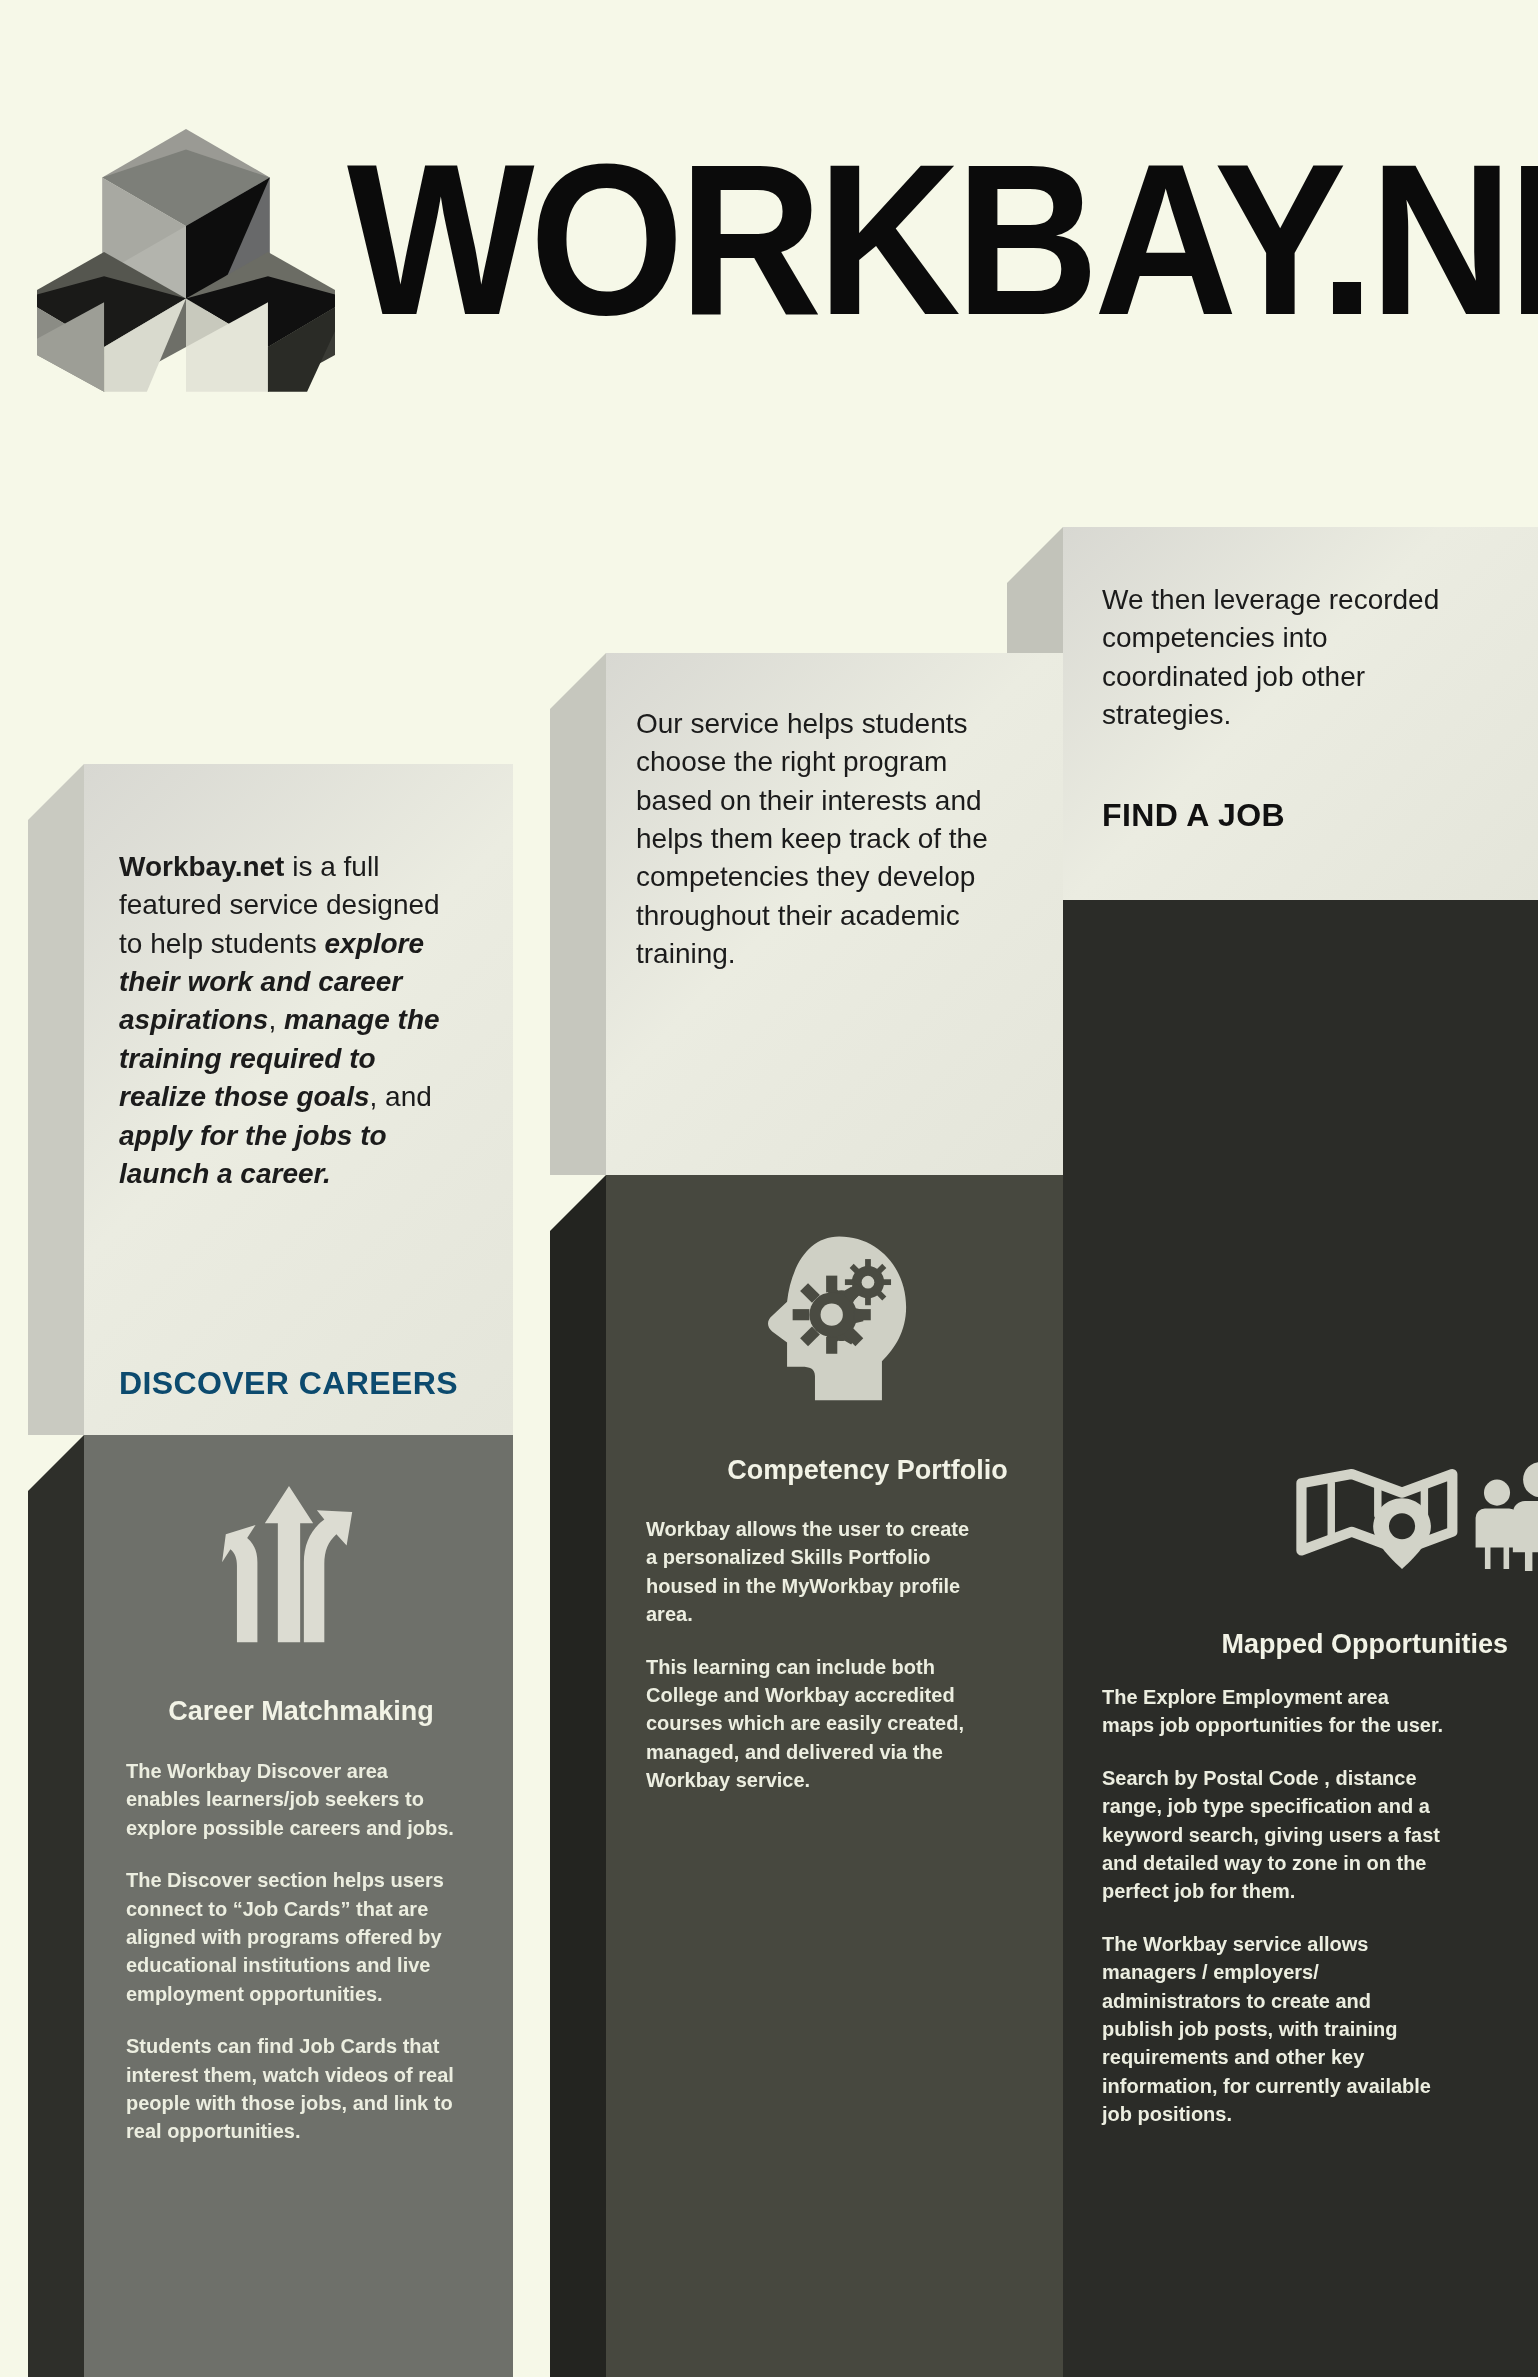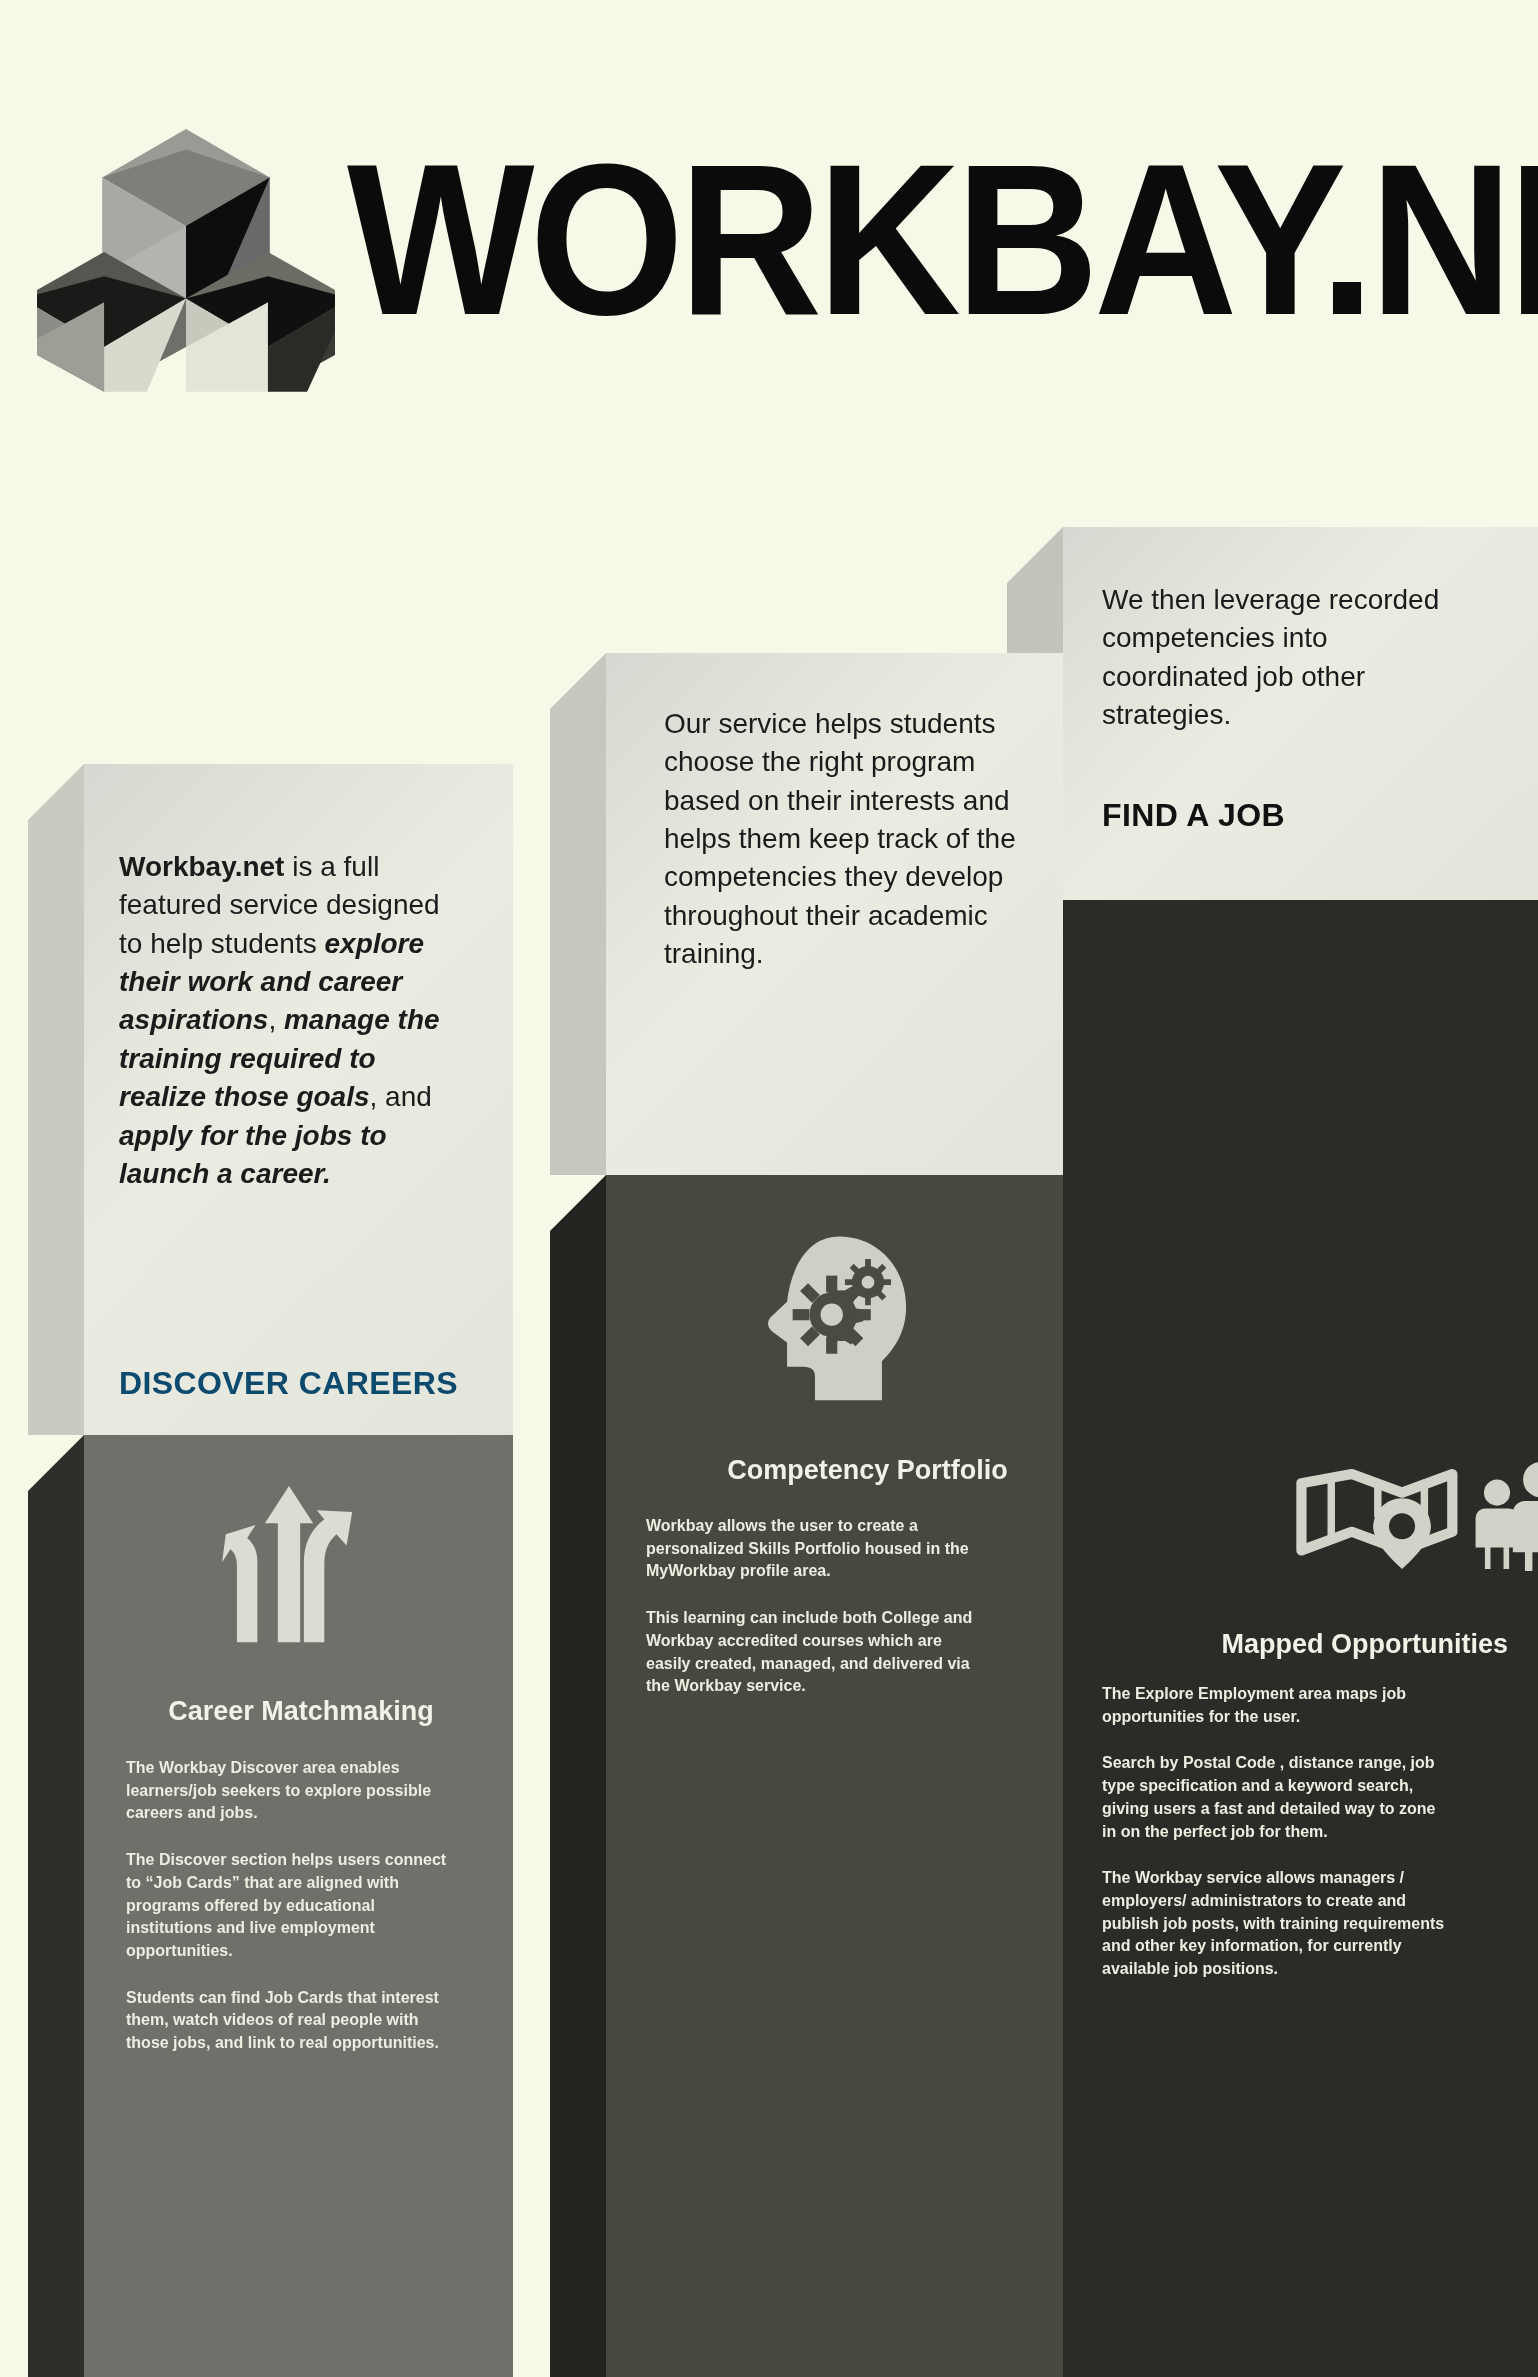--- a/index.html
+++ b/index.html
@@ -77,21 +77,21 @@
   .step-heading.dark-head { color:#111; }
 
   .feature-title {
     font-size:27px;
     font-weight:bold;
     color:#f2f3e6;
     text-align:center;
     margin-left:33px;
   }
   .body-text {
-    font-size:16px;
+    font-size:20px;
     line-height:1.42;
     color:#eceee0;
     font-weight:600;
   }
   .body-text p { margin-bottom:24px; }
   .body-text p:last-child { margin-bottom:0; }
 
   .icon-wrap { text-align:center; }
 </style>
 </head>
@@ -191,21 +191,21 @@
 <div class="step" id="step-learn" style="left:606px; top:653px; width:457px; height:1725px;">
 
   <div class="bevel" style="left:-56px; top:0; height:522px;">
     <svg width="56" height="522" viewBox="0 0 60 560" preserveAspectRatio="none">
       <polygon points="60,0 60,560 0,560 0,60" fill="#c6c7be"></polygon>
     </svg>
   </div>
 
   <div class="panel-light" style="height:522px;"></div>
 
-  <div class="intro-text" style="position:absolute; left:30px; top:52px; width:365px;margin-left:28px;">Our service helps students choose the right program based on their interests and helps them keep track of the competencies they develop throughout their academic training.</div>
+  <div class="intro-text" style="position:absolute; left:30px; top:52px; width:365px;">Our service helps students choose the right program based on their interests and helps them keep track of the competencies they develop throughout their academic training.</div>
 
   <div class="step-heading" style="position:absolute; left:30px; top:1114px;">LEARN SKILLS</div>
 
   <div class="bevel" style="left:-56px; top:522px; height:1203px;">
     <svg width="56" height="1203" viewBox="0 0 60 1290" preserveAspectRatio="none">
       <polygon points="60,0 60,1290 0,1290 0,60" fill="#232420"></polygon>
     </svg>
   </div>
 
   <div class="panel-dark" style="top:522px; height:1203px; background:#47483f;"></div>

